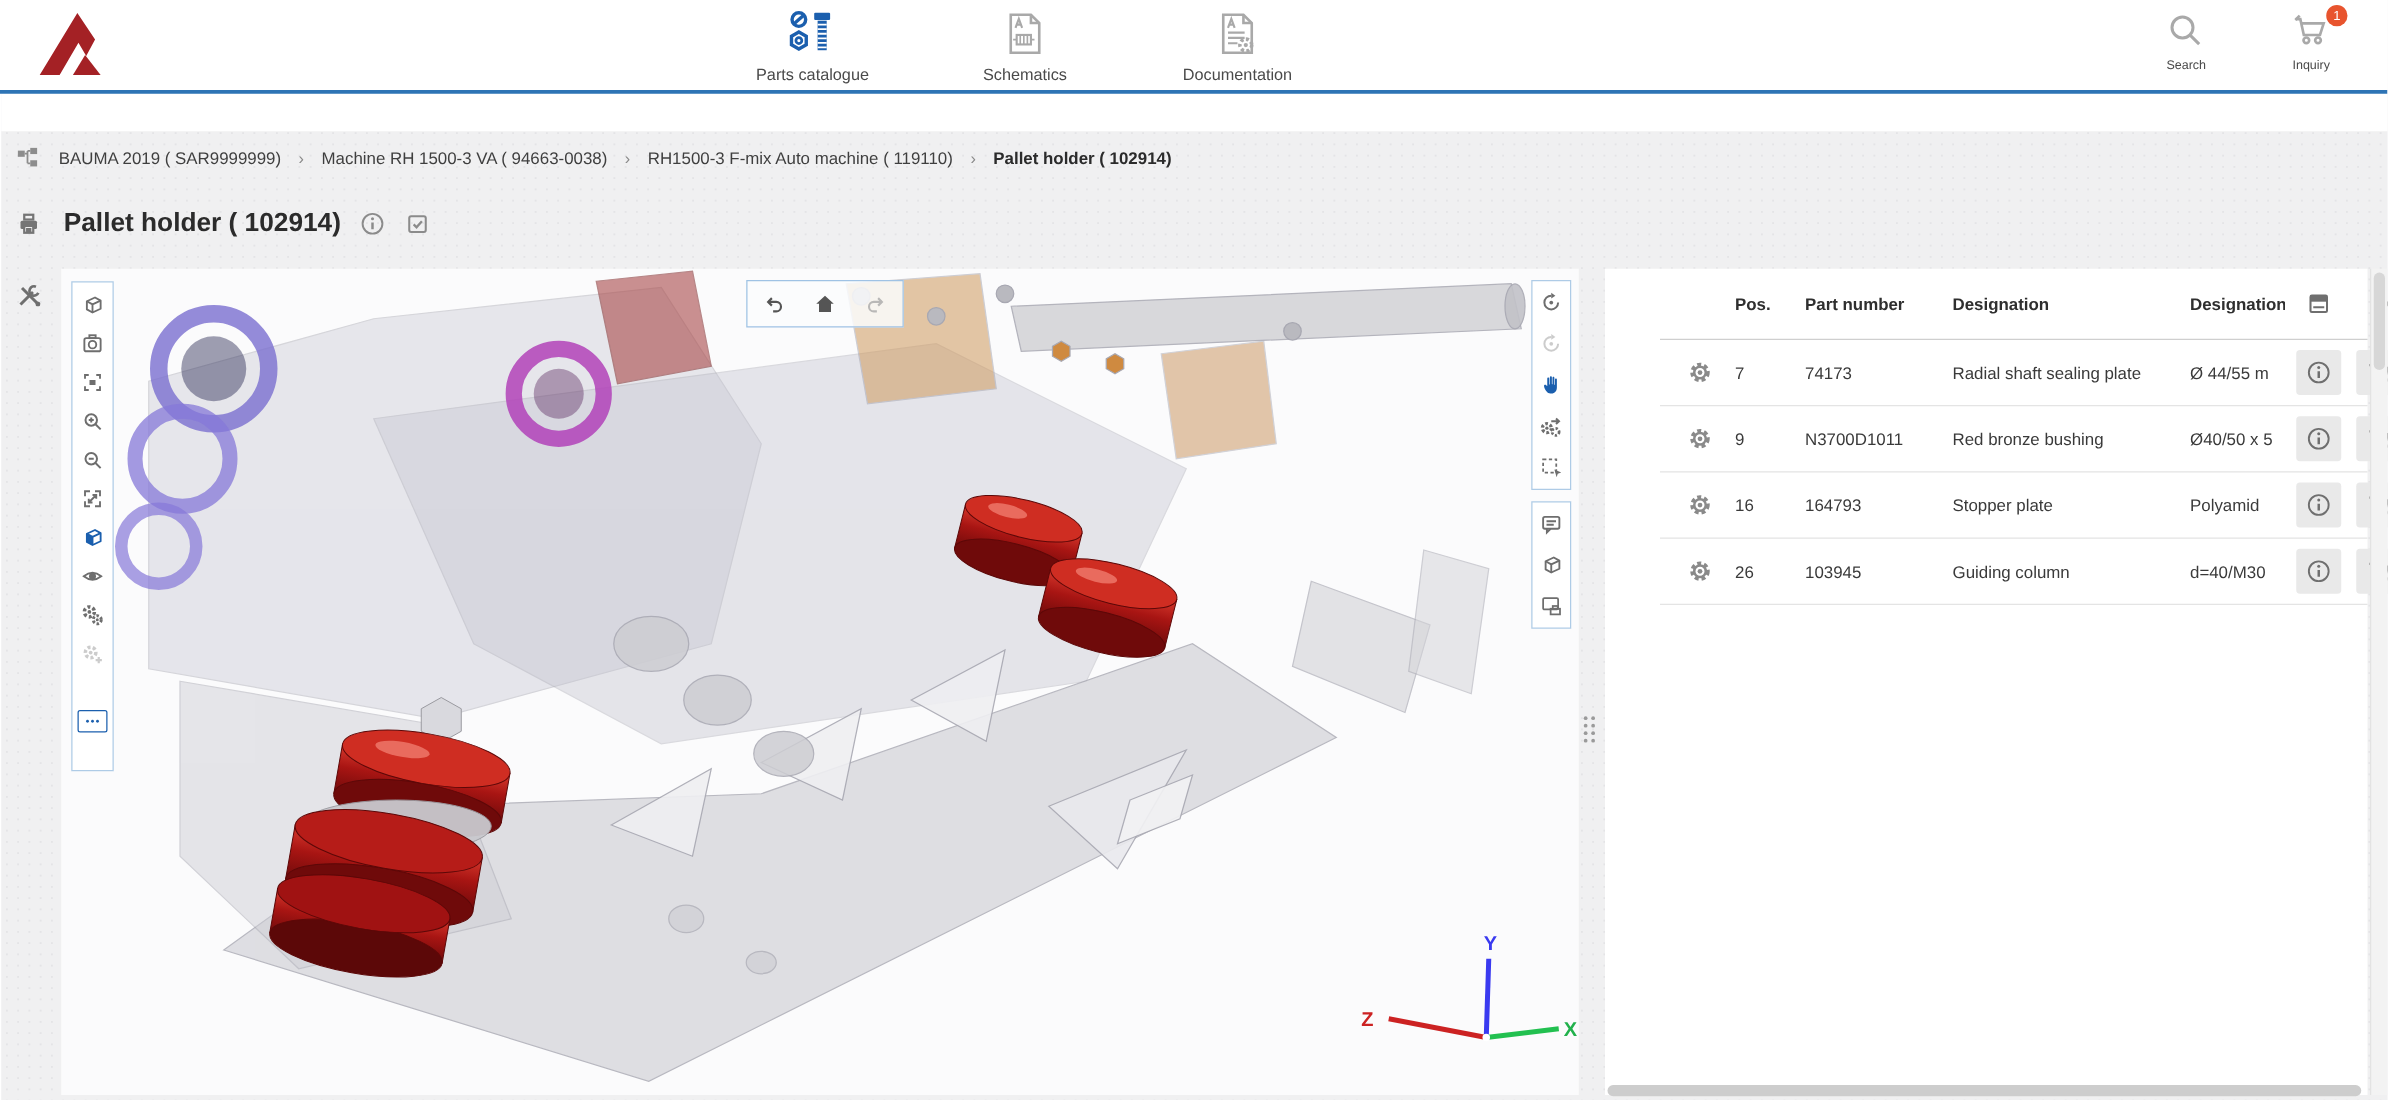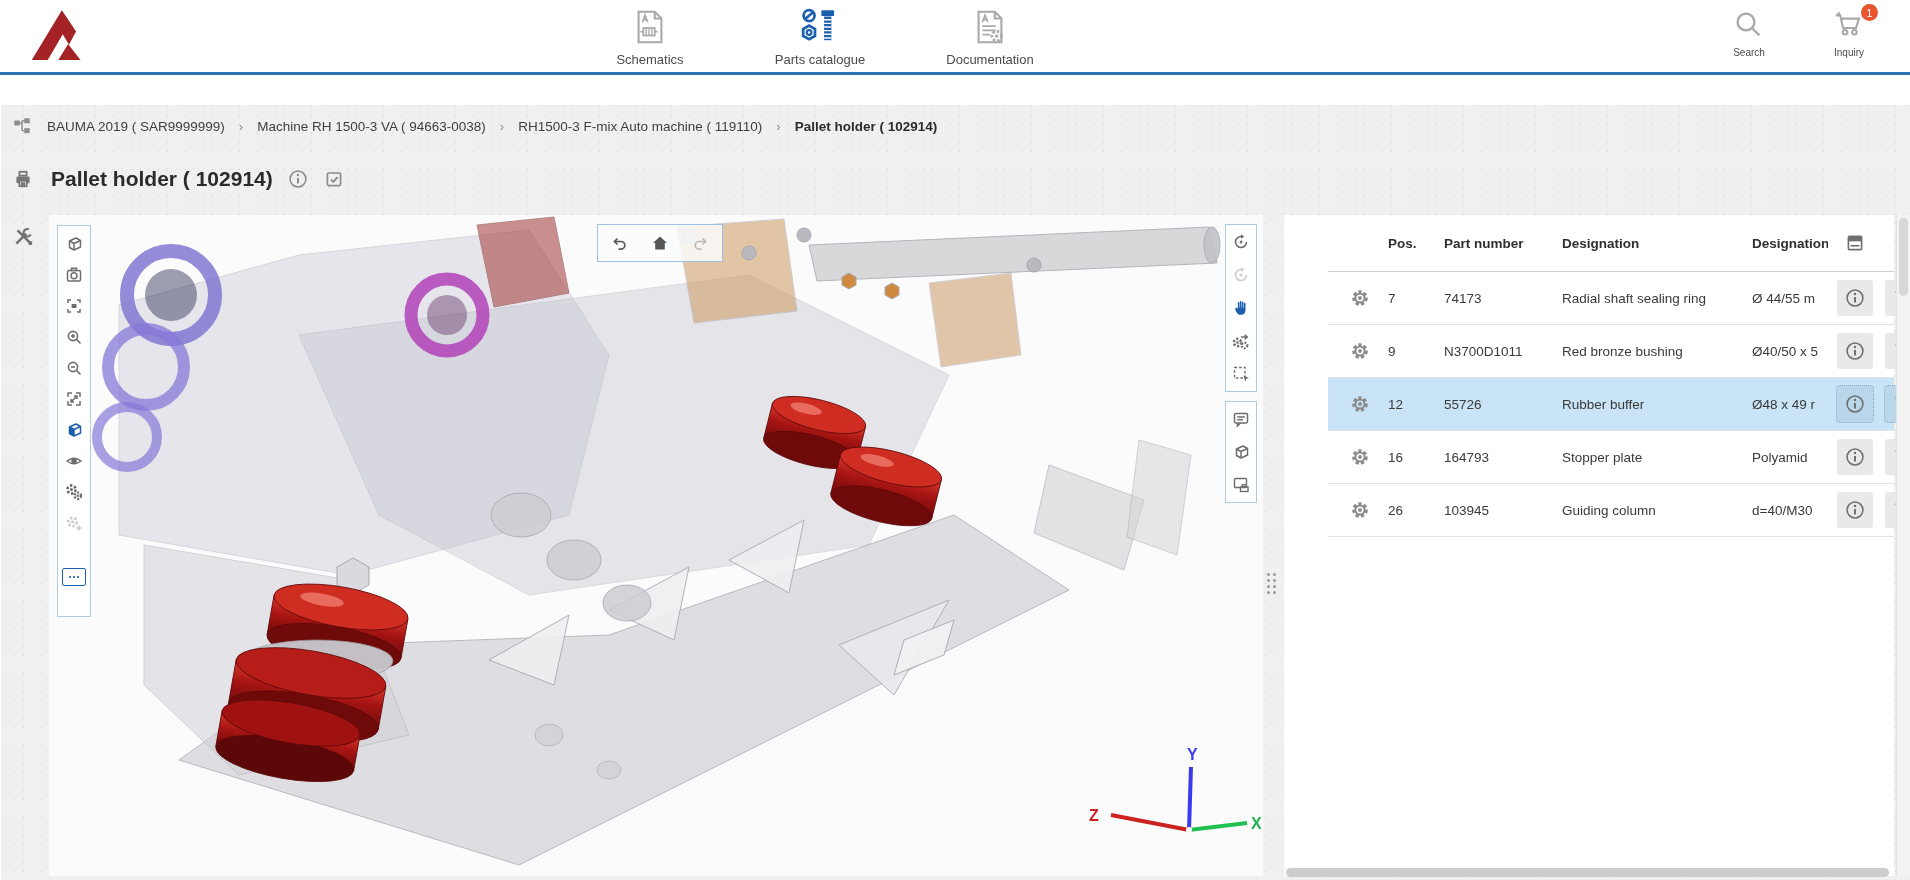--- a/index.html
+++ b/index.html
@@ -341,35 +341,35 @@
 
 <div class="page">
 
   <div class="header">
     <svg class="logo" viewBox="0 0 70 62">
       <path fill="#a42125" d="M36,2 L2,58 H20 L37,29 L44,41 L52,26 Z"></path>
       <path fill="#a42125" d="M43,40 L32,58 H57 Z"></path>
     </svg>
 
     <div class="nav-center">
+      <div class="nav-item active">
+        <span class="nav-icon">
+            <svg width="40" height="40">
+              <use href="#sym-bolt"></use>
+            </svg>
+          </span>
+        <span class="nav-label">Parts catalogue</span>
+      </div>
       <div class="nav-item">
         <span class="nav-icon">
             <svg width="38" height="38">
               <use href="#sym-doc-a"></use>
             </svg>
           </span>
         <span class="nav-label">Schematics</span>
-      </div>
-      <div class="nav-item active">
-        <span class="nav-icon">
-            <svg width="40" height="40">
-              <use href="#sym-bolt"></use>
-            </svg>
-          </span>
-        <span class="nav-label">Parts catalogue</span>
       </div>
       <div class="nav-item">
         <span class="nav-icon">
             <svg width="38" height="38">
               <use href="#sym-doc-gear"></use>
             </svg>
           </span>
         <span class="nav-label">Documentation</span>
       </div>
     </div>
@@ -667,21 +667,21 @@
               <use href="#sym-exit-panel"></use>
             </svg></span>
       </div>
       <div>
       <div class="t-grid t-row">
         <span class="row-gear"><svg width="20" height="20">
                 <use href="#sym-gear-solid"></use>
               </svg></span>
         <span>7</span>
         <span>74173</span>
-        <span>Radial shaft sealing ring</span>
+        <span>Radial shaft sealing plate</span>
         <span class="cell-clip">Ø 44/55 m</span>
         <span class="row-btn">
               <svg width="22" height="22">
                 <use href="#sym-info"></use>
               </svg>
             </span>
         <span class="row-btn">
               <svg width="22" height="22">
                 <use href="#sym-cart-solid"></use>
               </svg>
@@ -701,39 +701,20 @@
                 <use href="#sym-info"></use>
               </svg>
             </span>
         <span class="row-btn">
               <svg width="22" height="22">
                 <use href="#sym-cart-solid"></use>
               </svg>
             </span>
       </div>
 
-      <div class="t-grid t-row selected">
-        <span class="row-gear"><svg width="20" height="20">
-                <use href="#sym-gear-solid"></use>
-              </svg></span>
-        <span>12</span>
-        <span>55726</span>
-        <span>Rubber buffer</span>
-        <span class="cell-clip">Ø48 x 49 r</span>
-        <span class="row-btn">
-              <svg width="22" height="22">
-                <use href="#sym-info"></use>
-              </svg>
-            </span>
-        <span class="row-btn">
-              <svg width="22" height="22">
-                <use href="#sym-cart-solid"></use>
-              </svg>
-            </span>
-      </div>
 
       <div class="t-grid t-row">
         <span class="row-gear"><svg width="20" height="20">
                 <use href="#sym-gear-solid"></use>
               </svg></span>
         <span>16</span>
         <span>164793</span>
         <span>Stopper plate</span>
         <span class="cell-clip">Polyamid</span>
         <span class="row-btn">

